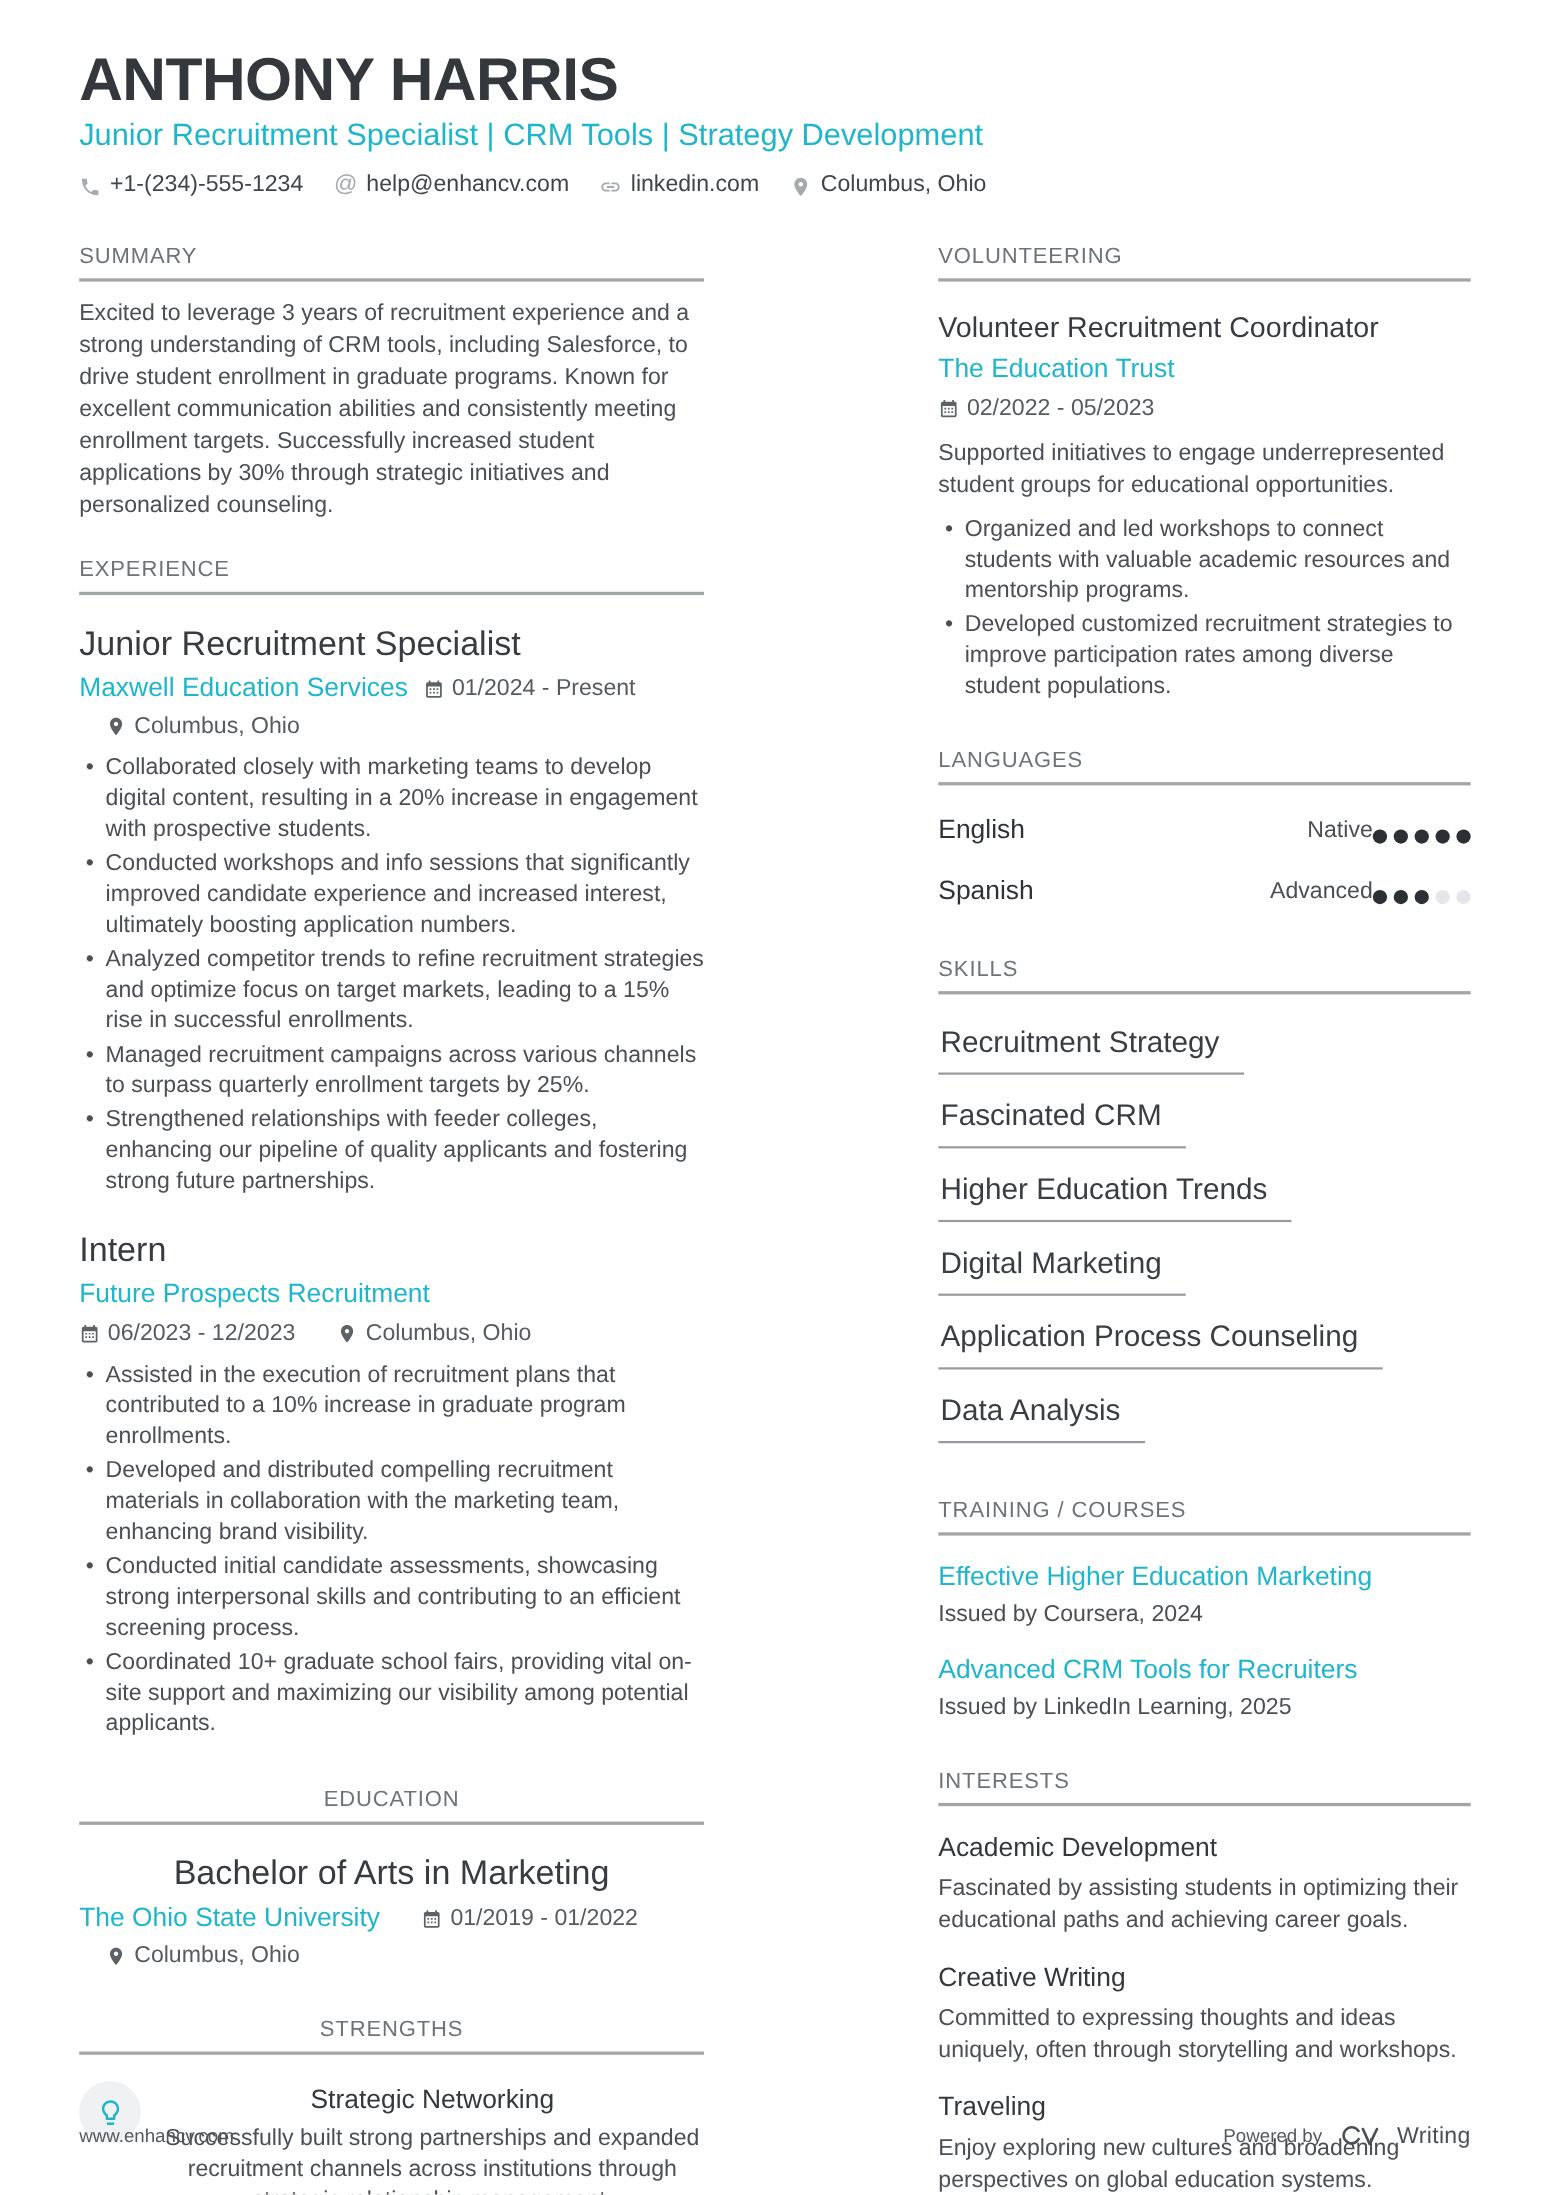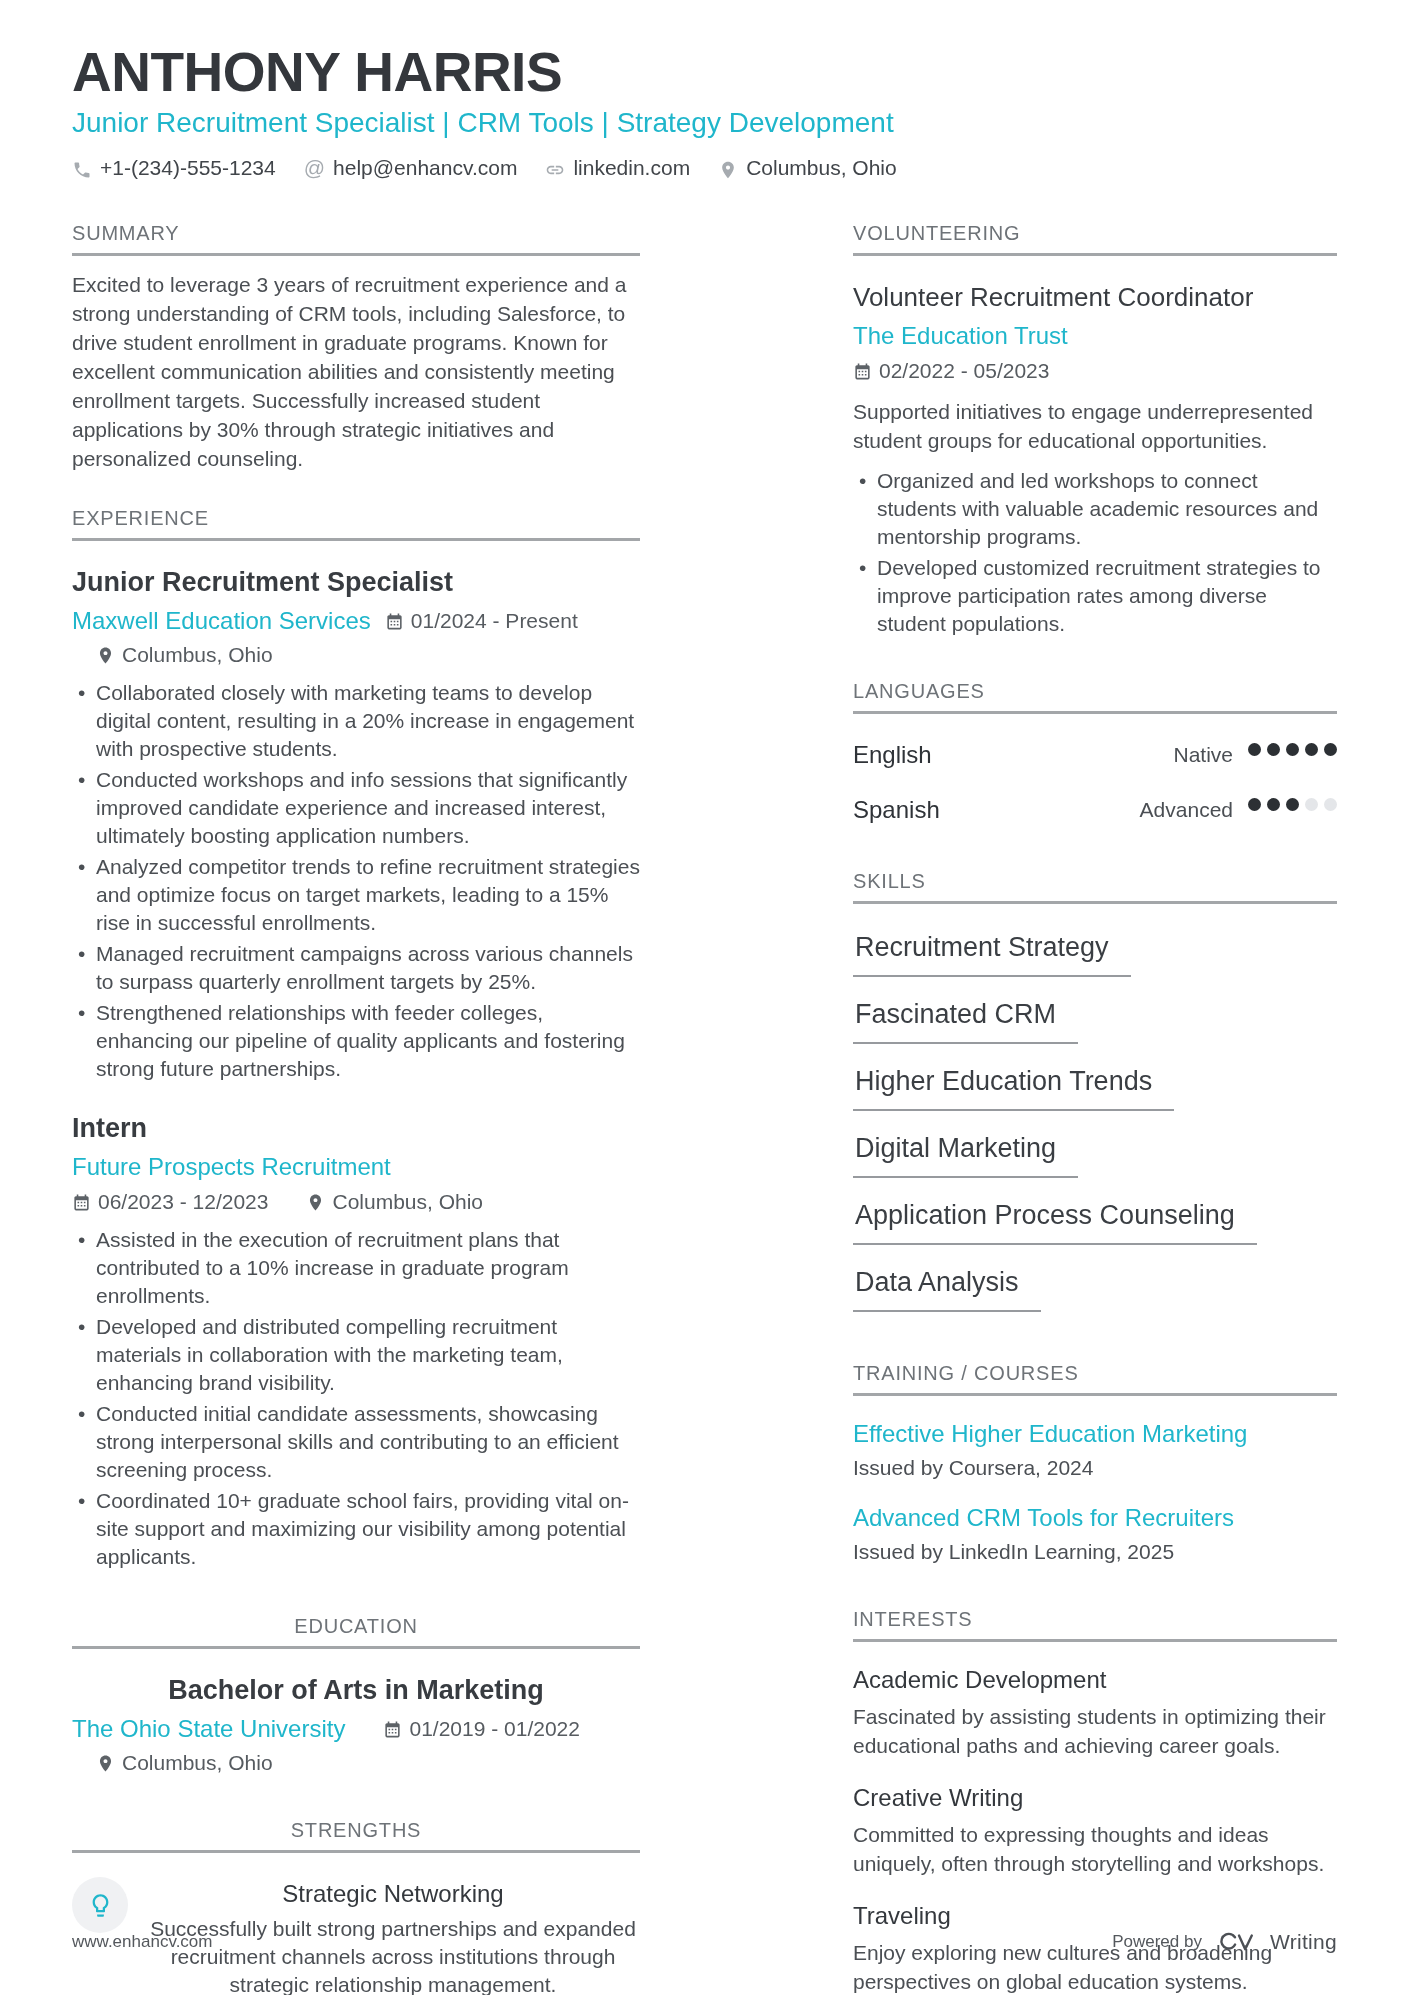--- a/index.html
+++ b/index.html
@@ -25,21 +25,21 @@
   .col-right { width:484px; }
 
   .sec { margin:0; font-size:20px; font-weight:400; letter-spacing:0.8px; color:#6e7378;
          padding-bottom:8px; border-bottom:3px solid #a3a6a9; }
 
   .body-text { margin:14px 0 0; font-size:21px; line-height:29px; color:#4b4f54; }
 
   section.experience { margin-top:34px; }
   section.education, section.strengths { margin-top:44px;text-align:center; }
 
-  .job-title { margin:26px 0 0; font-size:27px; font-weight:700; color:#383c41; }
+  .job-title { margin:26px 0 0; font-size:31px; font-weight:400; color:#383c41; }
   .meta-row { margin-top:9px; display:flex; align-items:center; flex-wrap:wrap; gap:8px 14px;
               font-size:21px; color:#565b60; }
   .company { font-size:24px; color:#1fb6cb; cursor:pointer; }
   .company.block { display:block; margin-top:9px; }
   .meta { display:inline-flex; align-items:center; gap:7px; }
   .meta svg { width:19px; height:19px; }
   .loc { margin-left:24px; }
 
   .bullets { margin:12px 0 0; padding:0 0 0 24px; list-style:none; }
   .bullets li { position:relative; font-size:21px; line-height:28px; color:#4b4f54; margin-top:3px; }
@@ -51,21 +51,21 @@
            display:flex; align-items:center; justify-content:center; }
   .badge svg { width:27px; height:27px; }
   .strength h4 { margin:3px 0 0; font-size:24px; font-weight:400; color:#34383d; }
   .strength p { margin:7px 0 0; font-size:21px; line-height:28px; color:#4b4f54; }
 
   
   .role-title { margin:26px 0 0; font-size:26px; font-weight:400; color:#383c41; }
   section.languages { margin-top:42px; }
   .lang { display:flex; justify-content:space-between; align-items:center; margin-top:27px; }
   .lname { font-size:24px; color:#2f3338; }
-  .lright { display:flex; align-items:flex-start; gap:15px; }
+  .lright { display:flex; align-items:flex-end; }
   .llevel { font-size:21px; color:#4b4f54; }
   .dots { display:flex; gap:6px; }
   .dot { width:13px; height:13px; border-radius:50%; background:#e4e6e9; }
   .dot.filled { background:#2c3034; }
 
   section.skills-sec { margin-top:46px; }
   .skills { margin-top:28px; display:flex; flex-wrap:wrap; column-gap:32px; row-gap:22px; }
   .skill { font-size:27px; color:#3a3e43; border-bottom:2px solid #979a9e; padding:0 22px 12px 2px; }
 
   section.training { margin-top:50px; }

